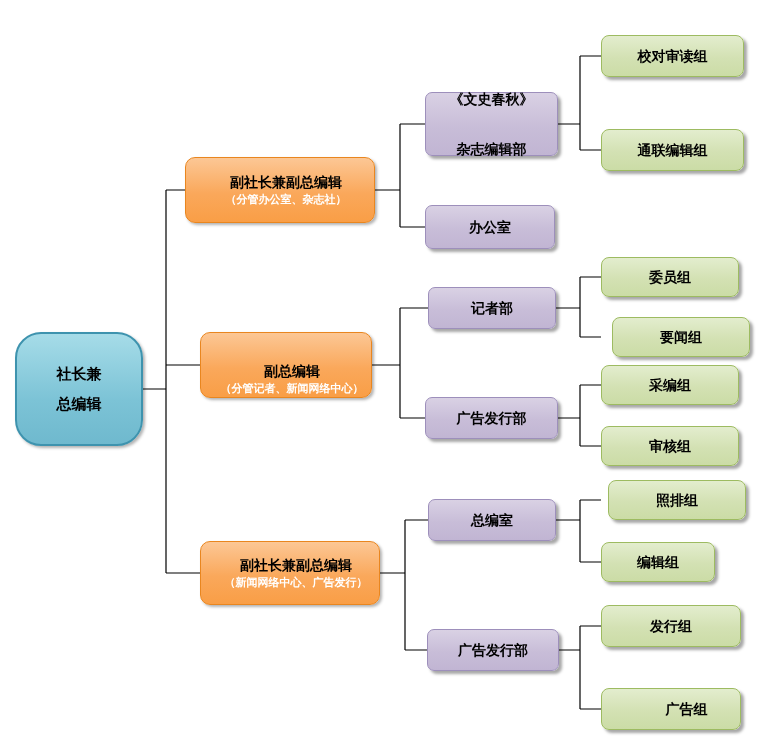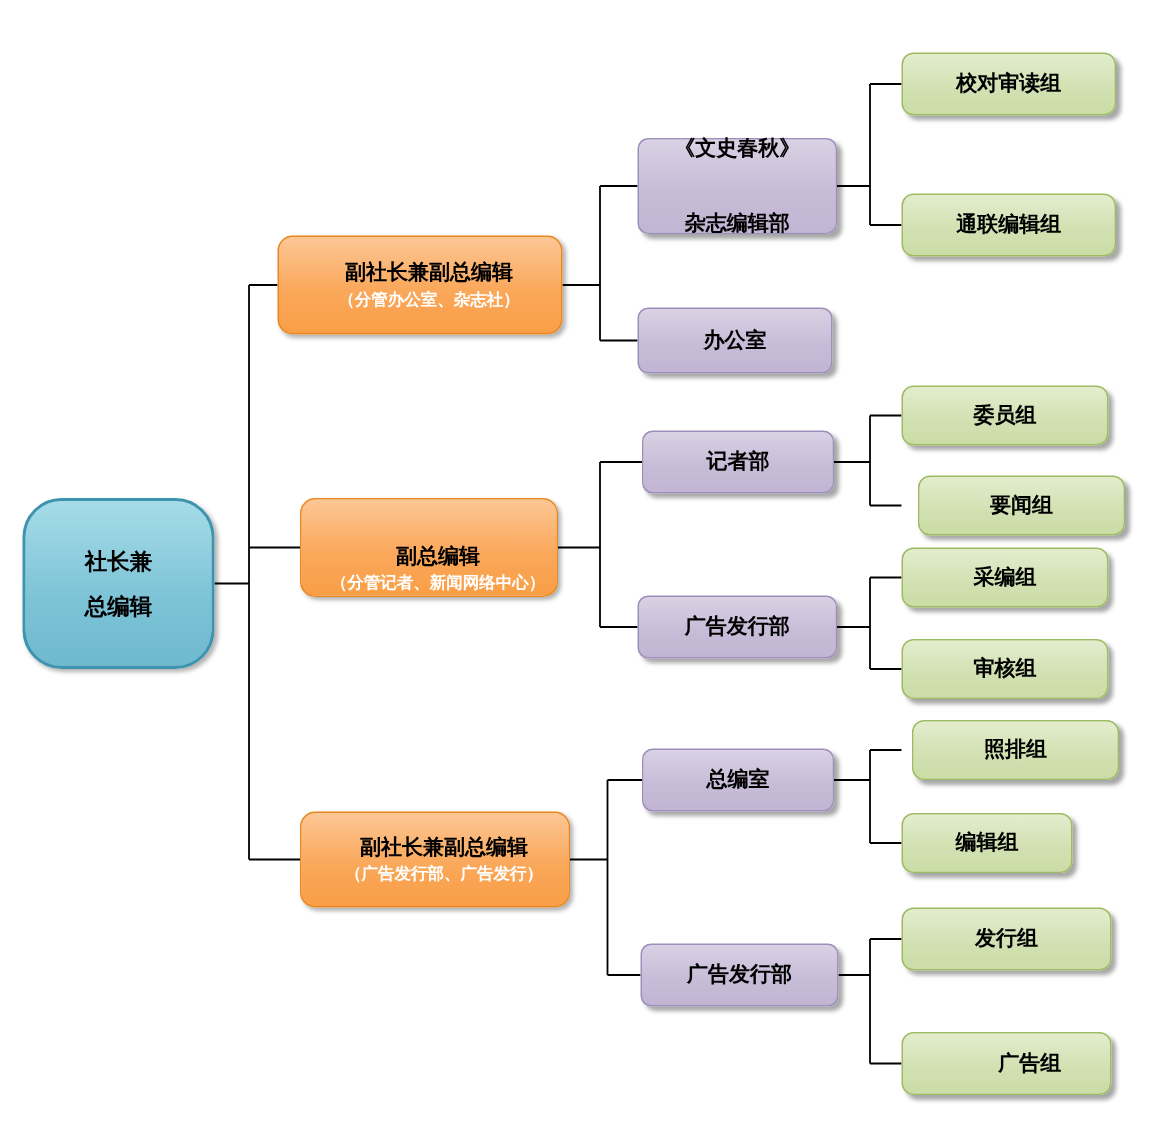--- a/index.html
+++ b/index.html
@@ -103,21 +103,21 @@
     <span class="subtitle">（分管办公室、杂志社）</span>
   </div>
 
   <div class="node exec-node" style="left:200px; top:332px; width:172px; height:66px;justify-content:flex-end;">
     <span class="title">副总编辑</span>
     <span class="subtitle">（分管记者、新闻网络中心）</span>
   </div>
 
   <div class="node exec-node" style="left:200px; top:541px; width:180px; height:64px;">
     <span class="title">副社长兼副总编辑</span>
-    <span class="subtitle">（广告发行部、广告发行）</span>
+    <span class="subtitle">（新闻网络中心、广告发行）</span>
   </div>
 
   <div class="node dept-node" style="left:425px; top:92px; width:133px; height:64px;gap:28px;">
     <span>《文史春秋》</span>
     <span>杂志编辑部</span>
   </div>
 
   <div class="node dept-node" style="left:425px; top:205px; width:130px; height:44px;">
     <span>办公室</span>
   </div>

